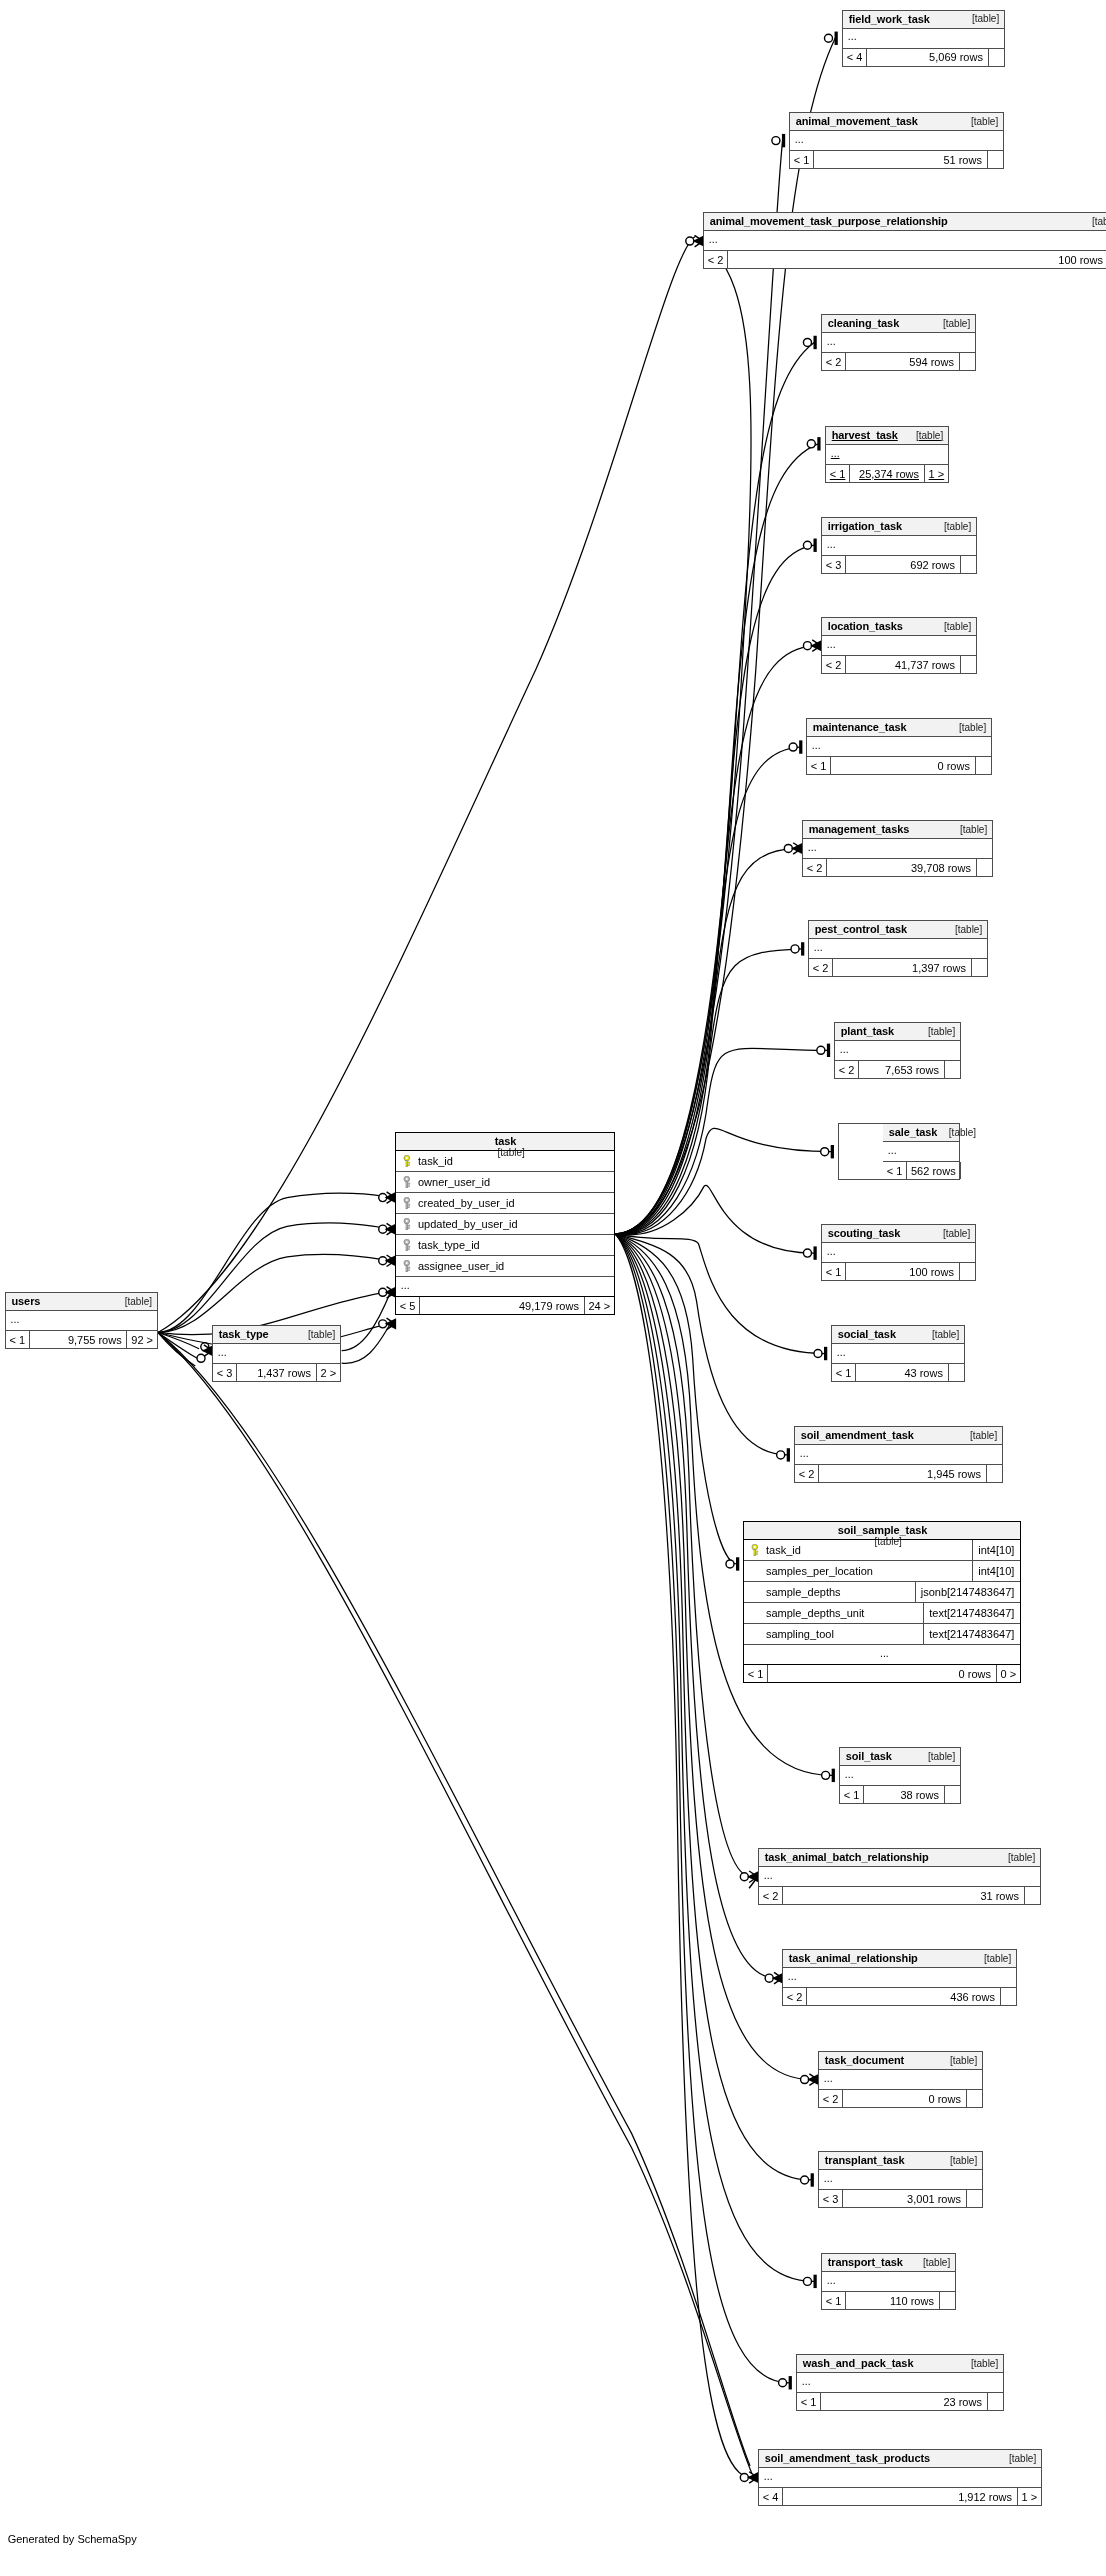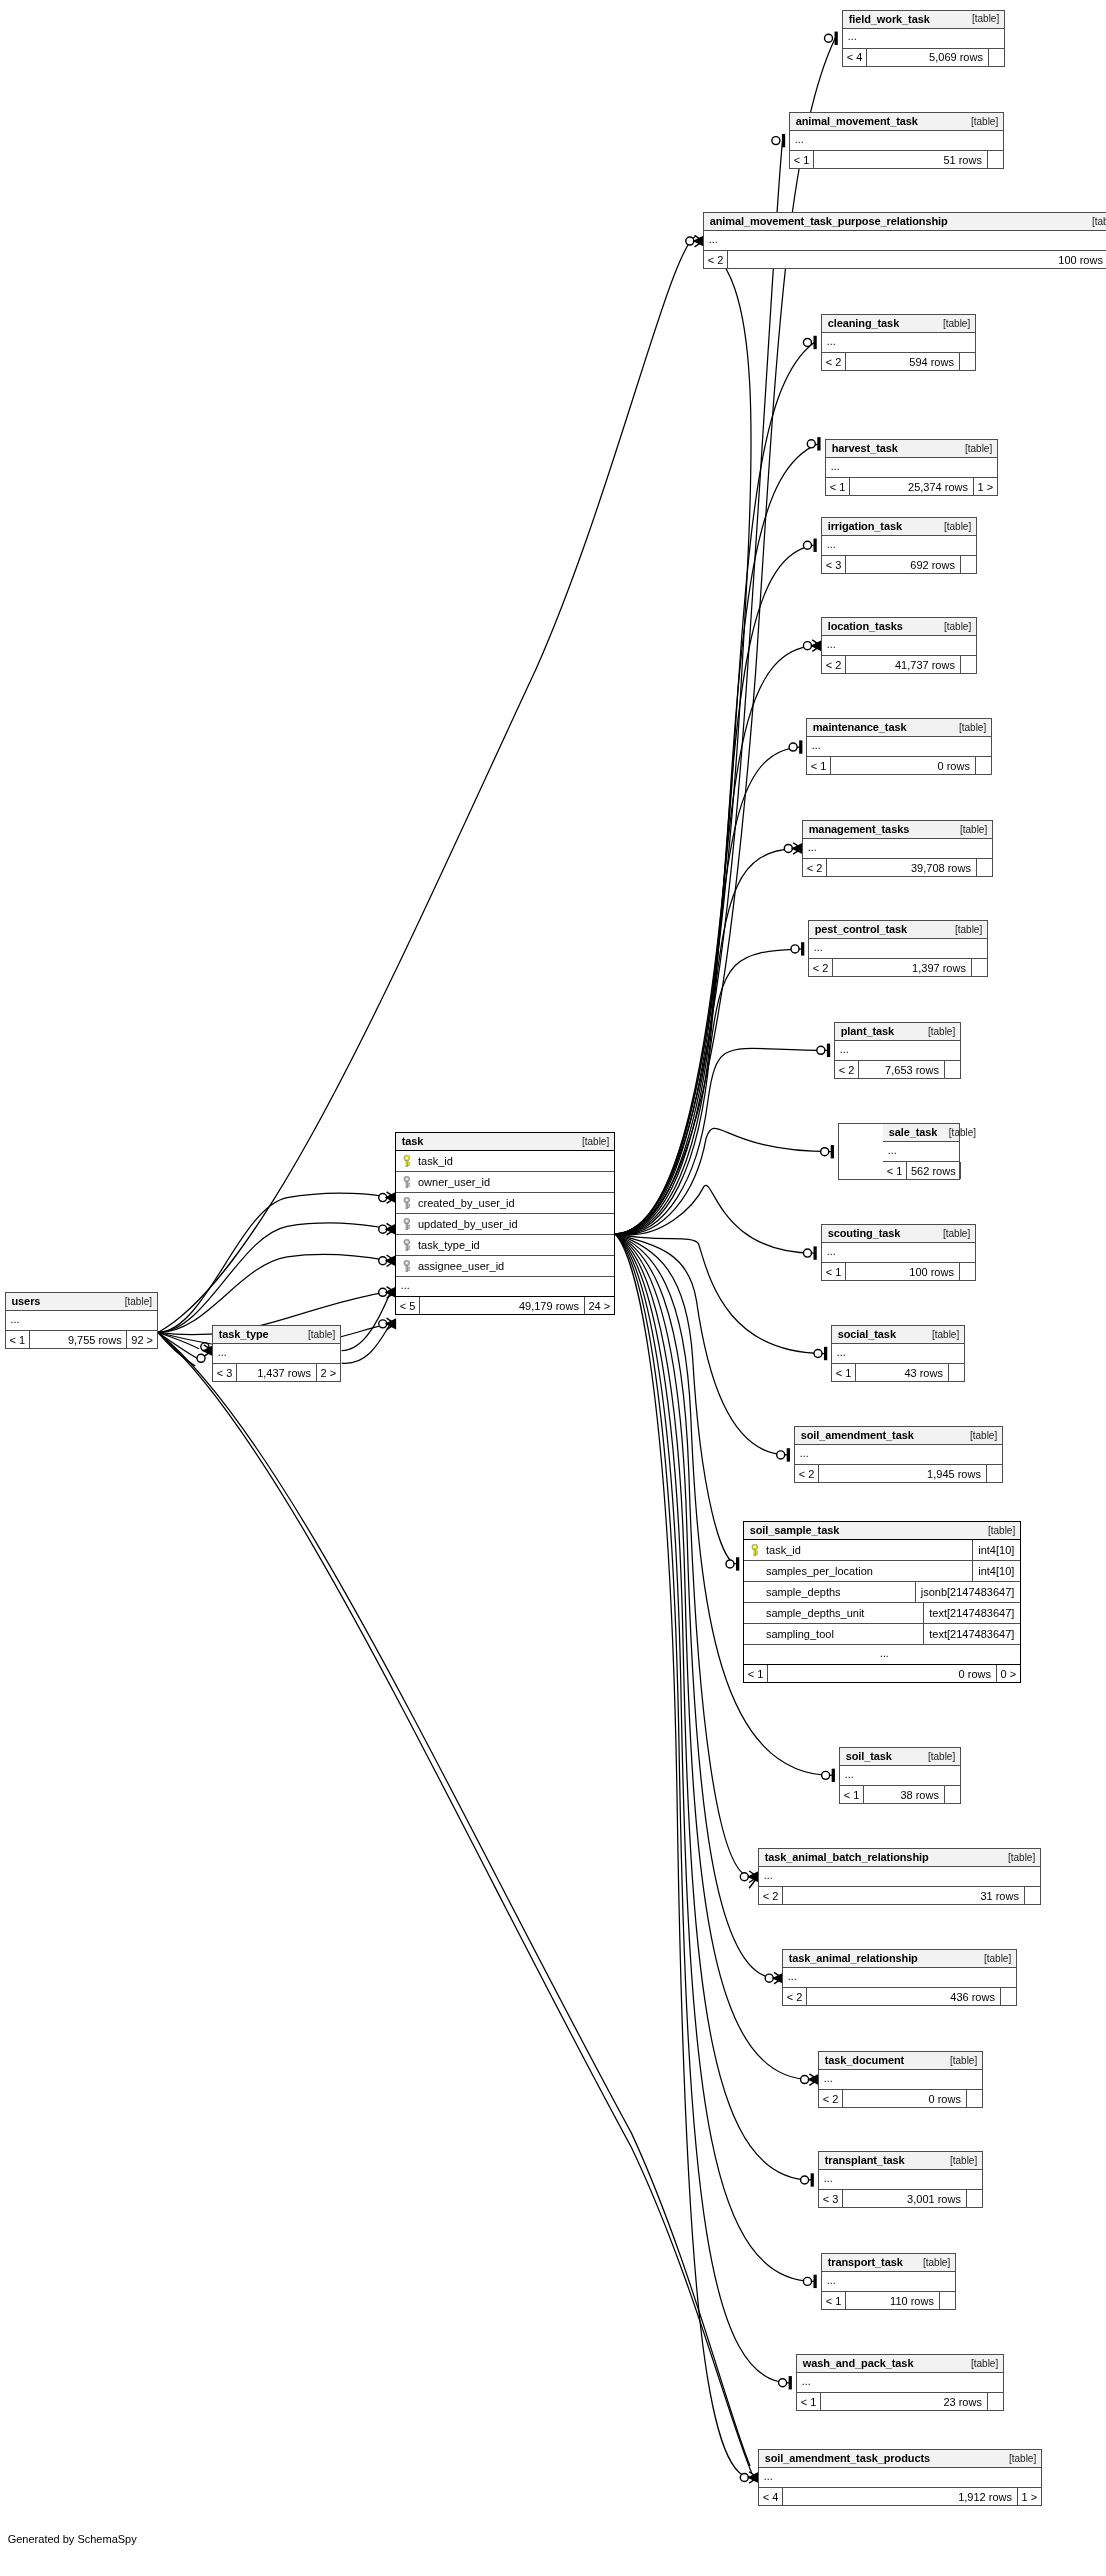--- a/index.html
+++ b/index.html
@@ -43,21 +43,21 @@
     display: flex;
     align-items: center;
     justify-content: space-between;
     background: #f2f2f2;
     border-bottom: 1px solid #4d4d4d;
     padding: 1.9px 4.8px 2.9px 5.7px;
     height: 18px;
     box-sizing: border-box;
     white-space: nowrap;
   }
-  .node.emph > .node-title { border-bottom: 1px solid #000000; }
+  .node.emph > .node-title { border-bottom: 1px solid #000000; flex-direction: column; }
   .tname {
     font-weight: bold;
     font-size: 11px;
     letter-spacing: -0.1px;
   }
   .ttag {
     font-size: 10px;
     color: #1a1a1a;
     padding-left: 11.5px;
   }
@@ -347,21 +347,21 @@
         </div>
         <div class="node-body">
           <div class="ellipsis-row">...</div>
         </div>
         <div class="node-foot">
           <span class="foot-l">&lt; 2</span>
           <span class="foot-m">594 rows</span>
           <span class="foot-r"></span>
         </div>
       </div>
-      <div class="node" style="left: 825px; top: 439px; width: 173px;">
+      <div class="node" style="left: 825px; top: 426px; width: 124px; text-decoration: underline;">
         <div class="node-title">
           <span class="tname">harvest_task</span>
           <span class="ttag">[table]</span>
         </div>
         <div class="node-body">
           <div class="ellipsis-row">...</div>
         </div>
         <div class="node-foot">
           <span class="foot-l">&lt; 1</span>
           <span class="foot-m">25,374 rows</span>

